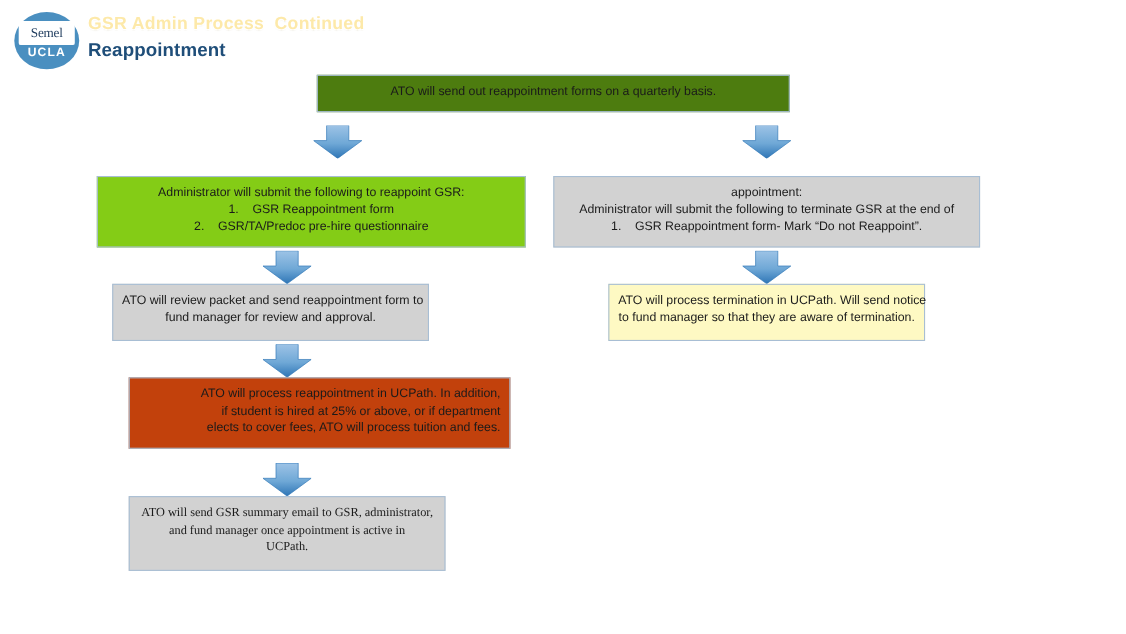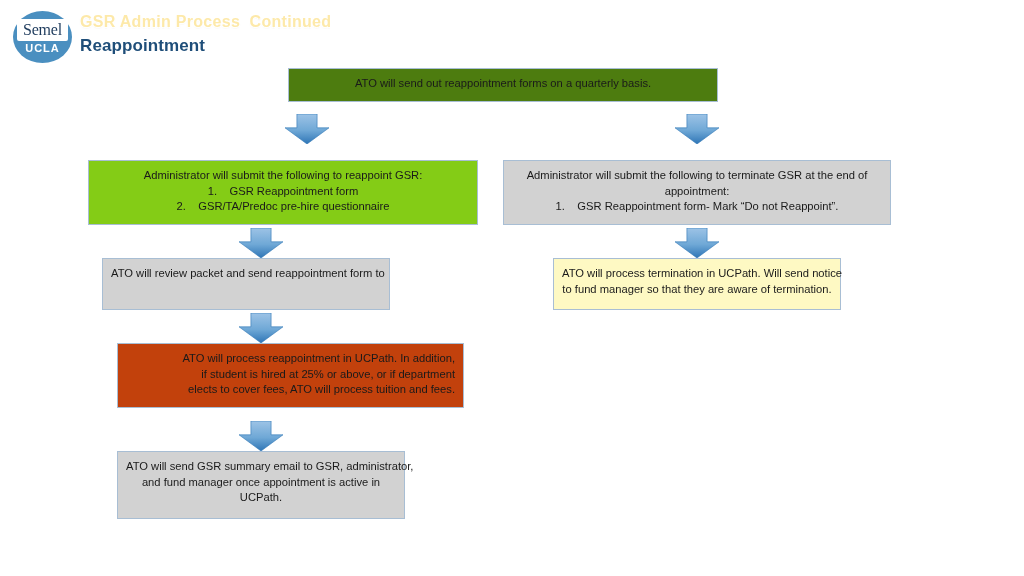--- a/index.html
+++ b/index.html
@@ -47,21 +47,21 @@
     width: 51px;
     height: 22px;
     background: #ffffff;
     border-radius: 2px;
     display: flex;
     align-items: center;
     justify-content: center;
   }
   #logo-semel-box span {
     font-family: "Liberation Serif", serif;
-    font-size: 16px;
+    font-size: 12px;
     color: #1d3a5c;
     letter-spacing: -0.2px;
     line-height: 1;
   }
   #logo-ucla {
     position: absolute;
     left: 0;
     top: 31px;
     width: 59px;
     text-align: center;
@@ -142,37 +142,38 @@
 <div id="diagram-root">
     <div class="flow-box" style="left: 288px; top: 68px; width: 430px; height: 34px; background: #4d7c0f; border-color: rgb(168, 190, 212);">
       <span class="line">ATO will send out reappointment forms on a quarterly basis.</span>
     </div>
     <div class="flow-box" style="left: 88px; top: 160px; width: 390px; height: 65px; background: #84cc16; border-color: rgb(168, 190, 212);">
       <span class="line">Administrator will submit the following to reappoint GSR:</span>
       <span class="line">1.    GSR Reappointment form</span>
       <span class="line">2.    GSR/TA/Predoc pre-hire questionnaire</span>
     </div>
     <div class="flow-box" style="left: 503px; top: 160px; width: 388px; height: 65px; background: rgb(210, 210, 210); border-color: rgb(168, 190, 212);">
+      <span class="line">appointment:</span>
       <span class="line">Administrator will submit the following to terminate GSR at the end of</span>
-      <span class="line">appointment:</span>
       <span class="line">1.    GSR Reappointment form- Mark “Do not Reappoint”.</span>
     </div>
     <div class="flow-box" style="left: 102px; top: 258px; width: 288px; height: 52px; background: rgb(210, 210, 210); border-color: rgb(168, 190, 212);">
       <span class="line">ATO will review packet and send reappointment form to</span>
+      <span class="line">fund manager for review and approval.</span>
     </div>
     <div class="flow-box" style="left: 553px; top: 258px; width: 288px; height: 52px; background: #fef9c3; border-color: rgb(168, 190, 212);">
       <span class="line">ATO will process termination in UCPath. Will send notice</span>
       <span class="line">to fund manager so that they are aware of termination.</span>
     </div>
     <div class="flow-box" style="left: 117px; top: 343px; width: 347px; height: 65px; background: #c2410c; border-color: rgb(168, 190, 212); text-align: right;">
       <span class="line">ATO will process reappointment in UCPath. In addition,</span>
       <span class="line">if student is hired at 25% or above, or if department</span>
       <span class="line">elects to cover fees, ATO will process tuition and fees.</span>
     </div>
-    <div class="flow-box" style="left: 117px; top: 451px; width: 288px; height: 68px; background: rgb(210, 210, 210); border-color: rgb(168, 190, 212);">
+    <div class="flow-box" style="left: 117px; top: 451px; width: 288px; height: 68px; background: rgb(210, 210, 210); border-color: rgb(168, 190, 212); font-family: Liberation Serif, serif;">
       <span class="line">ATO will send GSR summary email to GSR, administrator,</span>
       <span class="line">and fund manager once appointment is active in</span>
       <span class="line">UCPath.</span>
     </div>
     <div class="arrow" style="left: 285px; top: 114px; width: 44px; height: 30px;">
       <svg width="44" height="30" viewBox="0 0 44 30">
         <defs>
           <linearGradient id="agrad0" x1="0" y1="0" x2="0" y2="1">
             <stop offset="0%" stop-color="#9dc3e6"></stop>
             <stop offset="55%" stop-color="#6fa8d6"></stop>

